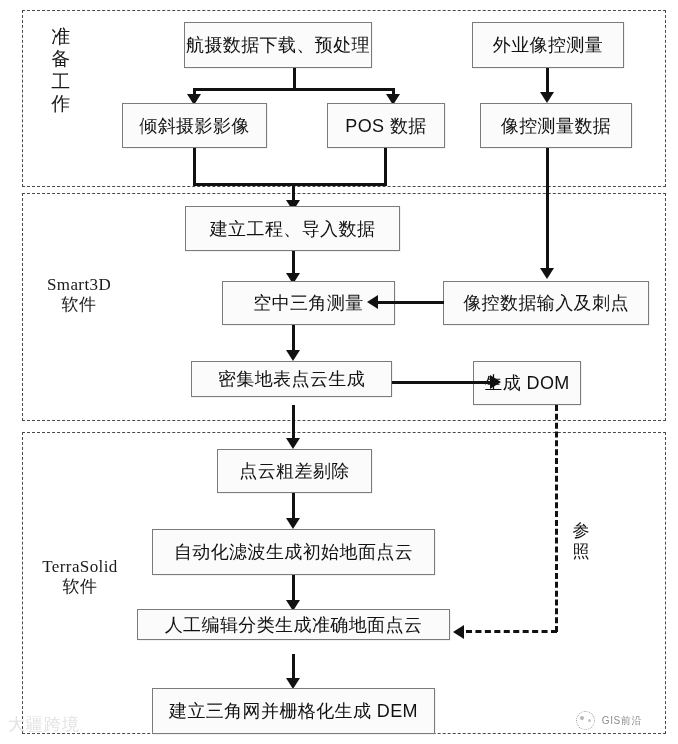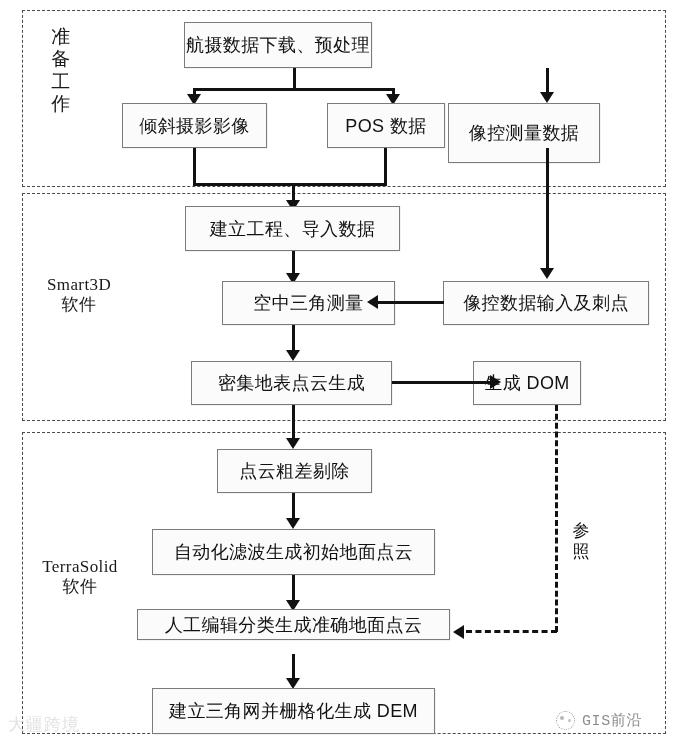--- a/index.html
+++ b/index.html
@@ -124,24 +124,23 @@
   }
 
   
   .wm-brand{
     position:absolute;
     right:36px; bottom:14px;
     display:flex;
     align-items:center;
     gap:7px;
     color:#8d8d8d;
-    font-size:15px;
+    font-size:10px;
     letter-spacing:0.6px;
     user-select:none;
-    font-family:Liberation Mono, monospace;
   }
   .wm-logo{
     width:17px;height:17px;
     border:1px dotted #9c9c9c;
     border-radius:50%;
     position:relative;
   }
   .wm-logo:before{
     content:"";
     position:absolute;
@@ -205,45 +204,46 @@
   <div class="box" style="left:327px;top:103px;width:118px;height:45px;">POS 数据</div>
 
   <div class="box" style="left:122px;top:103px;width:145px;height:45px;">倾斜摄影影像</div>
 
   <div class="ln-v" style="left:193px;top:148px;height:38px;"></div>
   <div class="ln-v" style="left:384px;top:148px;height:38px;"></div>
   <div class="ln-h" style="left:193px;top:183px;width:194px;"></div>
   <div class="ln-v" style="left:292px;top:183px;height:22px;"></div>
   <div class="arrow-down" style="left:286px;top:200px;"></div>
 
+  <div class="box" style="left:472px;top:22px;width:152px;height:46px;">外业像控测量</div>
 
   <div class="ln-v" style="left:546px;top:68px;height:27px;"></div>
   <div class="arrow-down" style="left:540px;top:92px;"></div>
 
-  <div class="box" style="left:448px;top:103px;width:152px;height:60px;">像控测量数据</div>
+  <div class="box" style="left:480px;top:103px;width:152px;height:45px;">像控测量数据</div>
 
   <div class="ln-v" style="left:546px;top:148px;height:124px;"></div>
   <div class="arrow-down" style="left:540px;top:268px;"></div>
 
   <div class="box" style="left:185px;top:206px;width:215px;height:45px;">建立工程、导入数据</div>
 
   <div class="ln-v" style="left:292px;top:251px;height:26px;"></div>
   <div class="arrow-down" style="left:286px;top:273px;"></div>
 
   <div class="box" style="left:222px;top:281px;width:173px;height:44px;">空中三角测量</div>
 
   <div class="box" style="left:443px;top:281px;width:206px;height:44px;">像控数据输入及刺点</div>
 
   <div class="ln-h" style="left:378px;top:301px;width:66px;"></div>
   <div class="arrow-left" style="left:367px;top:295px;"></div>
 
   <div class="ln-v" style="left:292px;top:325px;height:29px;"></div>
   <div class="arrow-down" style="left:286px;top:350px;"></div>
 
-  <div class="box" style="left:191px;top:361px;width:201px;height:44px;">密集地表点云生成</div>
+  <div class="box" style="left:191px;top:361px;width:201px;height:36px;">密集地表点云生成</div>
 
   <div class="box" style="left:473px;top:361px;width:108px;height:44px;">生成 DOM</div>
 
   <div class="ln-h" style="left:392px;top:381px;width:100px;"></div>
   <div class="arrow-right" style="left:490px;top:375px;"></div>
 
   <div class="ln-v" style="left:292px;top:405px;height:38px;"></div>
   <div class="arrow-down" style="left:286px;top:438px;"></div>
 
   <div class="box" style="left:217px;top:449px;width:155px;height:44px;">点云粗差剔除</div>

